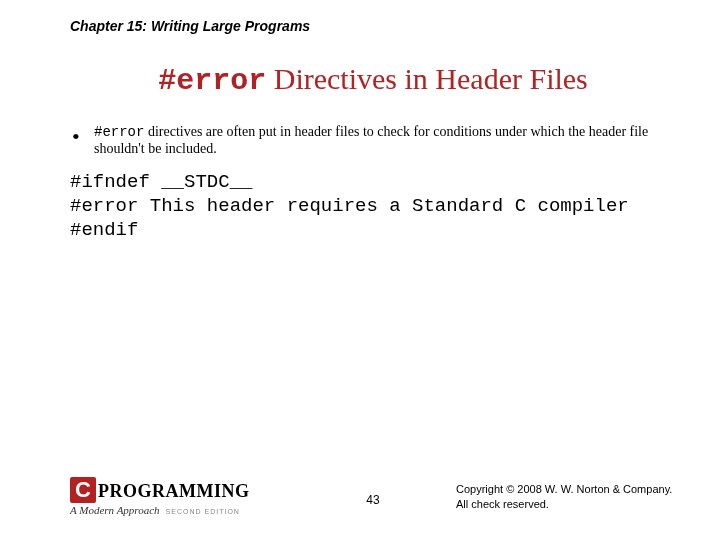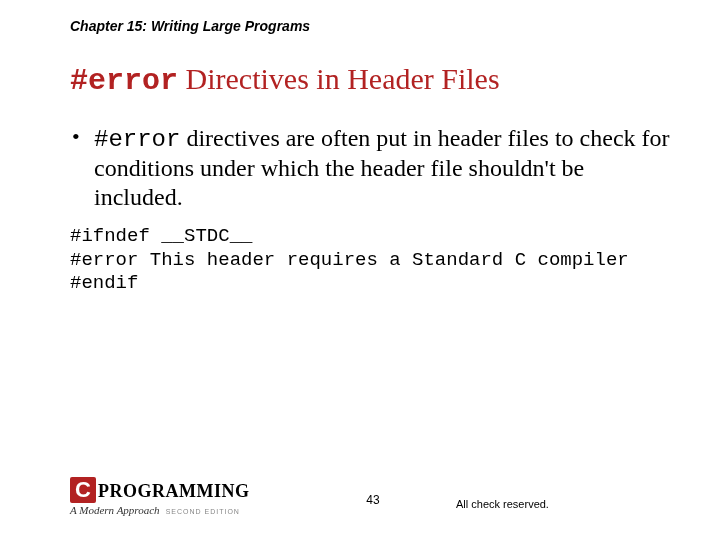--- a/index.html
+++ b/index.html
@@ -22,38 +22,38 @@
   .chapter {
     font-family: Arial, Helvetica, sans-serif;
     font-weight: bold;
     font-style: italic;
     font-size: 14px;
     margin-bottom: 28px;
   }
   .title {
     color: #B22222;
     font-size: 30px;
-    text-align: left;
+    text-align: center;
     margin: 0 0 26px 0;
     font-weight: normal;
     white-space: nowrap;
   }
   .title .codeword {
     font-family: "Courier New", Courier, monospace;
     font-weight: bold;
   }
   ul.bullets {
     list-style: none;
     padding: 0;
     margin: 0 0 14px 0;
   }
   ul.bullets li {
     position: relative;
     padding-left: 24px;
-    font-size: 24px;
+    font-size: 14px;
     line-height: 1.18;
     margin-bottom: 4px;
   }
   ul.bullets li::before {
     content: "•";
     position: absolute;
     left: 2px;
     top: 0;
     font-size: 22px;
   }
@@ -165,18 +165,18 @@
         <div class="logo-c">C</div>
         <div class="logo-text">PROGRAMMING</div>
       </div>
       <div class="logo-sub">
         <span>A Modern Approach</span>
         <span class="logo-ed">SECOND EDITION</span>
       </div>
     </div>
     <div class="pagenum">43</div>
     <div class="copyright">
-      <br>
+      <span>Copyright © 2008 W. W. Norton &amp; Company.</span><br>
       <span>All check reserved.</span>
     </div>
   </div>
 
 </div>
 
 </body></html>

